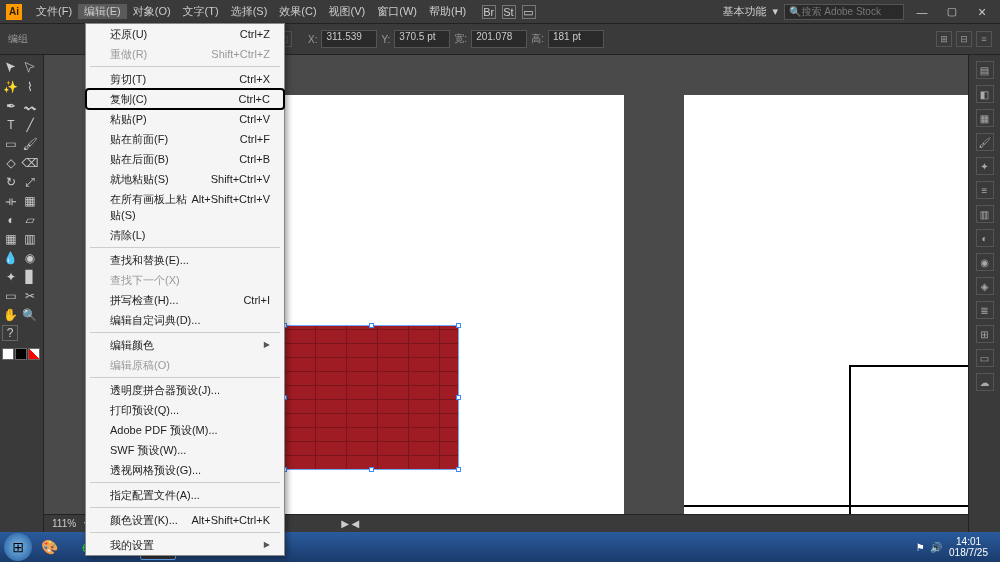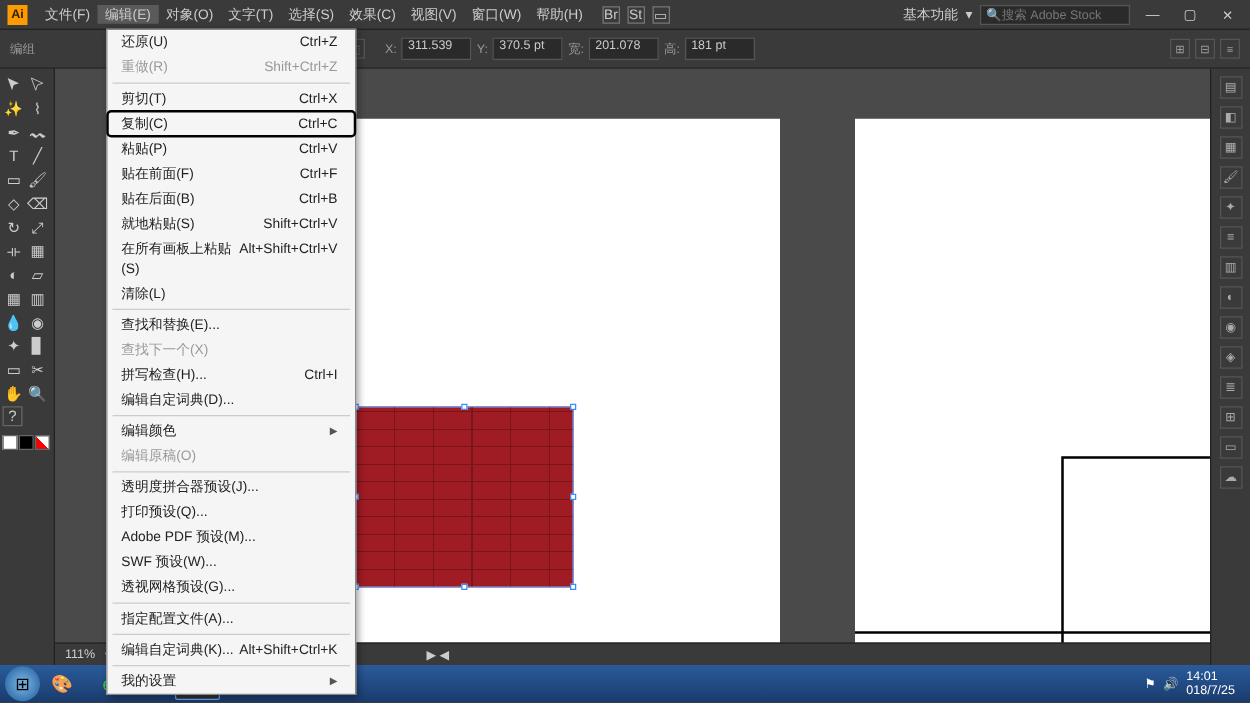--- a/index.html
+++ b/index.html
@@ -36,34 +36,34 @@
 .brick-rect { position: absolute; left: 240px; top: 270px; width: 175px; height: 145px; background: #a01c24; border: 1px solid #6fa8ff; }
 .brick-rect::before { content: ""; position: absolute; inset: 0; background-image:
   repeating-linear-gradient(0deg, transparent 0 13px, #7a151b 13px 14px),
   repeating-linear-gradient(90deg, transparent 0 30px, #7a151b 30px 31px); }
 .sel-handle { position: absolute; width: 5px; height: 5px; background: #fff; border: 1px solid #3b8bff; }
 
 .right-panels { width: 32px; background: #3a3a3a; border-left: 1px solid #222; display: flex; flex-direction: column; align-items: center; padding-top: 6px; gap: 6px; }
 .panel-icon { width: 18px; height: 18px; border: 1px solid #555; display: flex; align-items: center; justify-content: center; color: #aaa; font-size: 10px; cursor: pointer; }
 
 .dropdown { position: absolute; left: 85px; top: 23px; width: 200px; background: #f5f5f5; border: 1px solid #888; box-shadow: 2px 2px 6px rgba(0,0,0,0.4); font-size: 11px; color: #222; z-index: 100; }
-.dd-item { display: flex; justify-content: space-between; padding: 2px 14px 2px 11px; cursor: pointer; line-height: 16px; }
+.dd-item { display: flex; justify-content: space-between; padding: 2px 14px 2px 24px; cursor: pointer; line-height: 16px; }
 .dd-item.disabled { color: #999; }
 .dd-item.highlighted { outline: 2px solid #000; outline-offset: -1px; border-radius: 3px; }
 .dd-sep { height: 1px; background: #ccc; margin: 2px 4px; }
 .dd-sub::after { content: "▶"; font-size: 8px; color: #555; }
 
 .status-bar { position: absolute; bottom: 30px; left: 44px; right: 32px; height: 18px; background: #3a3a3a; border-top: 1px solid #222; display: flex; align-items: center; color: #ccc; font-size: 10px; padding: 0 8px; gap: 8px; }
 
 .taskbar { position: absolute; bottom: 0; left: 0; right: 0; height: 30px; background: linear-gradient(#2a5b9c, #1a3b6c); display: flex; align-items: center; padding: 0 4px; }
 .tb-btn { width: 36px; height: 26px; display: flex; align-items: center; justify-content: center; border-radius: 2px; cursor: pointer; }
 .tb-btn.start { background: radial-gradient(circle, #7db9e8, #1e5799); border-radius: 50%; width: 28px; height: 28px; }
 .tb-btn img, .tb-btn span { font-size: 14px; }
 .tb-right { margin-left: auto; display: flex; align-items: center; gap: 6px; color: #fff; font-size: 10px; padding-right: 8px; }
-.tb-time { text-align: left; line-height: 11px; }
+.tb-time { text-align: center; line-height: 11px; }
 
 .box-icon { width: 14px; height: 14px; border: 1px solid #777; }
 </style>
 </head>
 <body>
 
 <div class="app-bar">
   <div class="app-logo">Ai</div>
   <span class="menu-item">文件(F)</span>
   <span class="menu-item active">编辑(E)</span>
@@ -273,21 +273,21 @@
     </div>
     <div class="dd-item">
       <span>透视网格预设(G)...</span>
     </div>
     <div class="dd-sep"></div>
     <div class="dd-item">
       <span>指定配置文件(A)...</span>
     </div>
     <div class="dd-sep"></div>
     <div class="dd-item">
-      <span>编辑自定词典(K)...</span>
+      <span>颜色设置(K)...</span>
       <span>Alt+Shift+Ctrl+K</span>
     </div>
     <div class="dd-sep"></div>
     <div class="dd-item dd-sub">
       <span>我的设置</span>
     </div>
   </div>
 
 <div class="status-bar">
   <span>111%</span>

